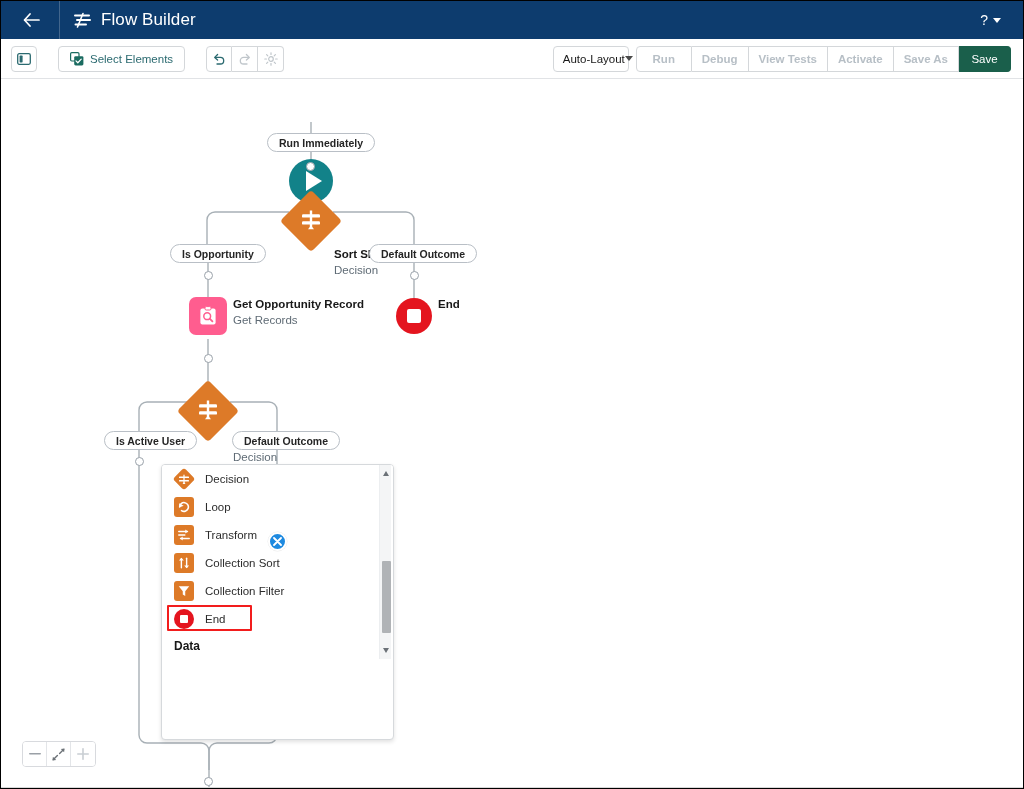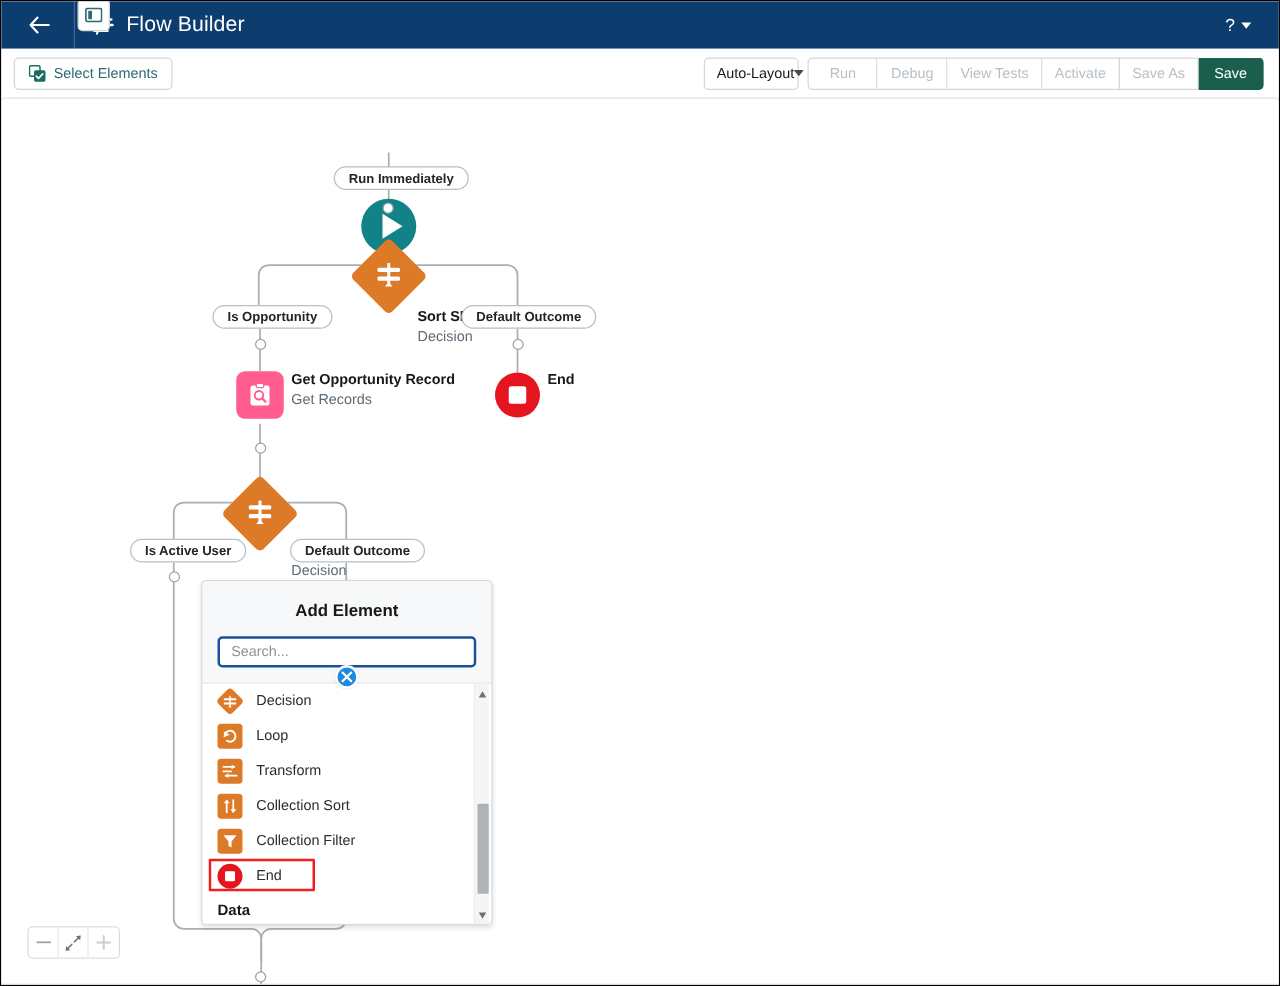--- a/index.html
+++ b/index.html
@@ -84,26 +84,26 @@
     font-size: 11.5px;
     color: #2b6a70;
     display: inline-flex;
     align-items: center;
     justify-content: center;
     padding: 0 10px;
     cursor: pointer;
     white-space: nowrap;
   }
   .btn.square { width: 26px; padding: 0; }
-  .btn.disabled { color: #b7bfc6; cursor: default; }
+  .btn.disabled { color: #b7bfc6; cursor: default; font-weight: bold; }
   .btn-group { display: inline-flex; }
   .btn-group .btn { border-radius: 0; border-left-width: 0; }
   .btn-group .btn:first-child { border-radius: 4px 0 0 4px; border-left-width: 1px; }
   .btn-group .btn:last-child { border-radius: 0 4px 4px 0; }
-  .tb-left { display: flex; align-items: center; gap: 21px; flex-direction: column; }
+  .tb-left { display: flex; align-items: center; gap: 21px; }
   .btn-select { gap: 6px; color: #2b6a70; padding: 0 11px; }
   .tb-right {
     margin-left: auto;
     display: flex;
     align-items: center;
     gap: 7px;
     padding-right: 4px;
   }
   .btn.layout-select {
     width: 76px;
@@ -608,24 +608,20 @@
     <div class="conn-dot" style="left:134px; top:377px;"></div>
     <div class="conn-dot" style="left:203px; top:697px;"></div>
 
     <div class="close-badge">
       <svg width="9" height="9" viewBox="0 0 9 9">
         <path d="M1 1 L8 8 M8 1 L1 8" stroke="#fff" stroke-width="1.8" stroke-linecap="round"></path>
       </svg>
     </div>
 
     <div class="panel" style="left:160px; top:384px;">
-      <div class="panel-head">
-        <div class="panel-title">Add Element</div>
-        <input class="search-input" type="text" placeholder="Search..." style="">
-      </div>
 
       <div class="panel-list">
 
         <div class="list-item">
           <span class="el-icon diamond-shape">
             <svg width="13" height="13" viewBox="0 0 26 26">
               <rect x="3" y="6.6" width="20" height="3.2" rx="1.2" fill="#fff"></rect>
               <rect x="3" y="13.4" width="20" height="3.2" rx="1.2" fill="#fff"></rect>
               <rect x="11.8" y="3" width="2.4" height="17" fill="#fff"></rect>
               <path d="M13 17.8 L16 21.4 H10 Z" fill="#fff"></path>

